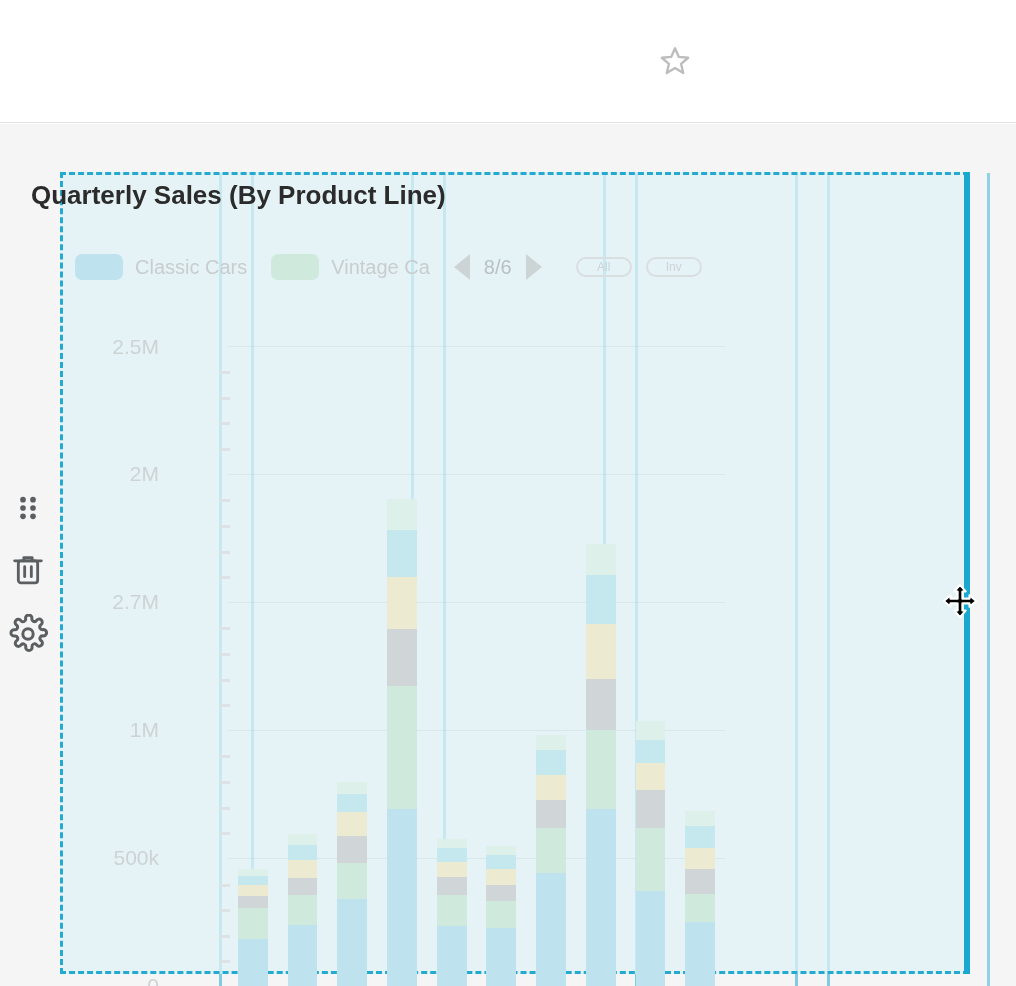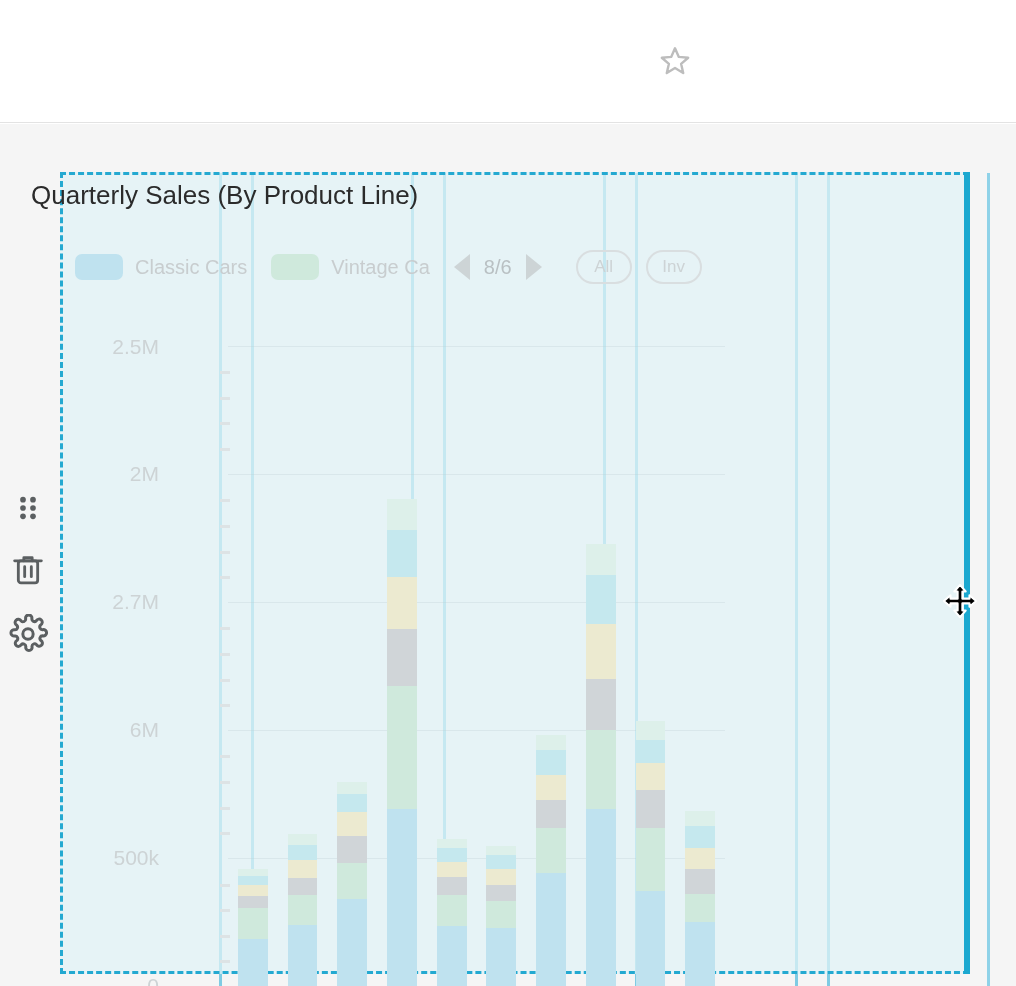--- a/index.html
+++ b/index.html
@@ -58,21 +58,21 @@
     position: absolute;
     left: 964px; top: 48px;
     width: 6px; height: 802px;
     background: #1ba8d0;
     z-index: 7;
     cursor: col-resize;
   }
 
   #chart-title {
     position: absolute; left: 31px; top: 56px;
-    font-size: 26px; font-weight: normal;
+    font-size: 26px; font-weight: bold;
     color: #2b2b2b;
     white-space: nowrap;
     z-index: 6;
   }
 
   
   #chart-legend {
     position: absolute; left: 38px; top: 126px;
     height: 34px;
     display: flex; align-items: center;
@@ -95,23 +95,23 @@
     width: 0; height: 0; cursor: pointer;
     border-top: 13px solid transparent;
     border-bottom: 13px solid transparent;
   }
   .pager-arrow.left  { border-right: 16px solid #cdd4d6; margin-right: 14px; }
   .pager-arrow.right { border-left: 16px solid #cdd4d6; margin-left: 14px; }
   #pager-count { font-size: 20px; color: #b9c0c3; }
   .pill-button {
     border: 2px solid #d9dee0;
     border-radius: 18px;
-    height: 34px; min-width: 56px;
+    height: 20px; min-width: 56px;
     display: flex; align-items: center; justify-content: center;
-    font-size: 17px; color: #cdd3d5;
+    font-size: 12px; color: #cdd3d5;
     padding: 0 12px; margin-left: 14px;
     cursor: pointer; background: transparent;
   }
 
   
   #plot-area {
     position: absolute;
     left: 168px; top: 196px;
     width: 500px; height: 660px;
     z-index: 5;
@@ -199,21 +199,21 @@
     <div class="pill-button">Inv</div>
   </div>
 
   <div id="plot-area">
     <div id="y-axis-line"></div>
 
   <div class="y-label" style="top: 666px;">0</div>
       <div class="tick-major" style="top: 537.923px;"></div>
       <div class="y-label" style="top: 537.923px;">500k</div>
       <div class="tick-major" style="top: 409.846px;"></div>
-      <div class="y-label" style="top: 409.846px;">6M</div>
+      <div class="y-label" style="top: 409.846px;">1M</div>
       <div class="tick-major" style="top: 281.769px;"></div>
       <div class="y-label" style="top: 281.769px;">2.7M</div>
       <div class="tick-major" style="top: 153.692px;"></div>
       <div class="y-label" style="top: 153.692px;">2M</div>
       <div class="tick-major" style="top: 25.6154px;"></div>
       <div class="y-label" style="top: 27px;">2.5M</div>
       <div class="tick-minor" style="top: 640.385px;"></div>
       <div class="tick-minor" style="top: 614.769px;"></div>
       <div class="tick-minor" style="top: 589.154px;"></div>
       <div class="tick-minor" style="top: 563.538px;"></div>

